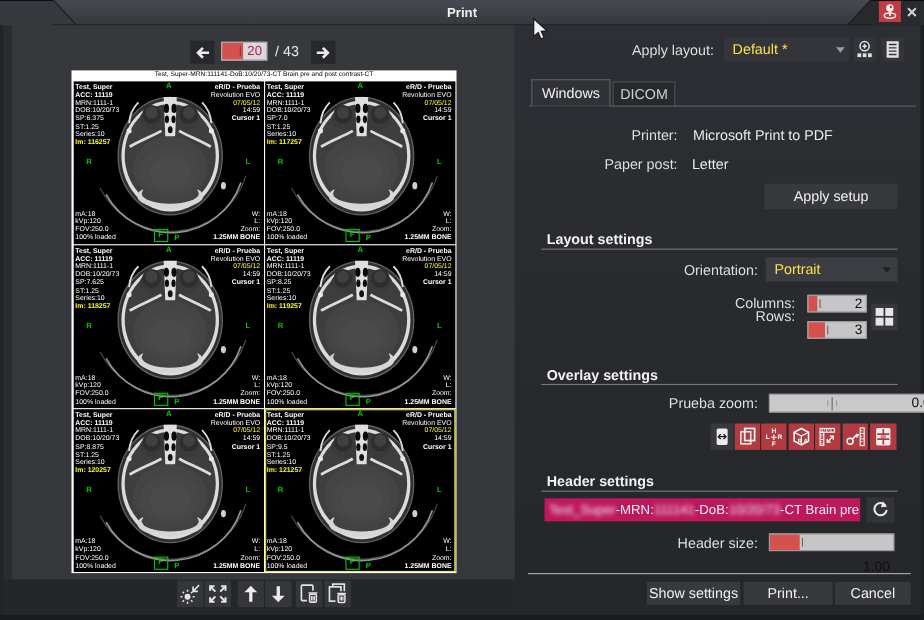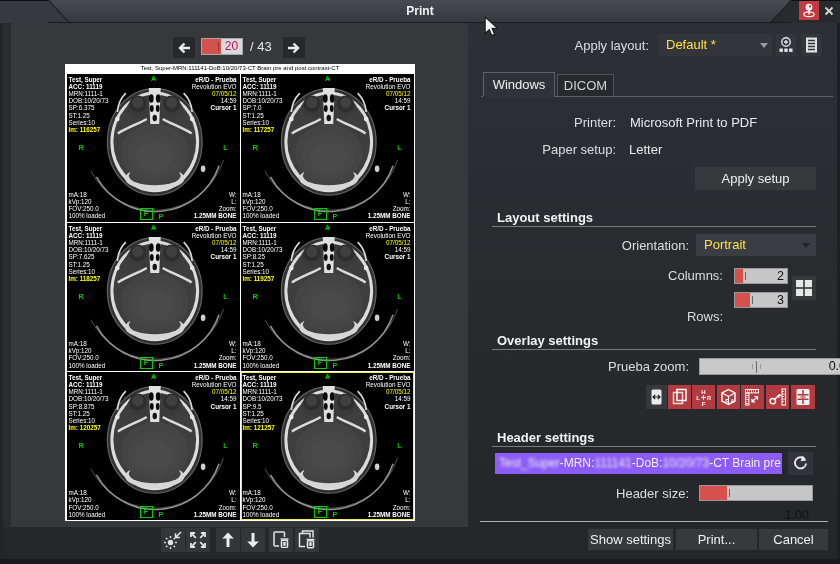--- a/index.html
+++ b/index.html
@@ -531,36 +531,36 @@
   <path d="M7 6.5 H14 M7 9.5 H14 M7 12.5 H14 M7 15.5 H14" stroke="#33353a" stroke-width="1.3"></path>
 </svg></div>
 
 <div id="tabwin">Windows</div>
 <div id="tabdic">DICOM</div>
 <div id="tabline"></div>
 <div id="tabline2"></div>
 
 <div class="lab" style="left:516px;top:115px;width:100px;">Printer:</div>
 <div class="val" style="left:630px;top:115px;">Microsoft Print to PDF</div>
-<div class="lab" style="left:516px;top:142px;width:100px;">Paper setup:</div>
+<div class="lab" style="left:516px;top:142px;width:100px;">Paper post:</div>
 <div class="val" style="left:629px;top:142px;">Letter</div>
 <div class="btn" style="left:695px;top:167px;width:121px;height:23px;line-height:23px;">Apply setup</div>
 
 <div class="sect" style="left:497px;top:210px;">Layout settings</div>
 <div class="rule" style="left:492px;top:226px;width:324px;"></div>
 <div class="lab" style="left:589px;top:238px;width:100px;">Orientation:</div>
 <div class="dd" style="left:696px;top:234px;width:120px;height:22px;line-height:22px;padding-left:8px;box-sizing:border-box;background:#3b3d42;">Portrait</div>
 <div class="ddarrow" style="left:802px;top:243px;border-top-color:#222;"></div>
 <div class="lab" style="left:623px;top:268px;width:100px;">Columns:</div>
 <div class="slider" style="left:734px;top:268px;width:52px;height:14px;">
   <div class="sfill" style="width:8px;"></div>
     <div class="stick" style="left:10px;"></div>
   <div class="sval" style="line-height:14px;">2</div>
   </div>
-<div class="lab" style="left:623px;top:309px;width:100px;">Rows:</div>
+<div class="lab" style="left:623px;top:280px;width:100px;">Rows:</div>
 <div class="slider" style="left:734px;top:292px;width:52px;height:14px;">
   <div class="sfill" style="width:15px;"></div>
     <div class="stick" style="left:17px;"></div>
   <div class="sval" style="line-height:14px;">3</div>
   </div>
 <div class="abs" style="left:792px;top:276px;width:24px;height:24px;background:#36383c;">
 <svg width="24" height="24" viewBox="0 0 24 24">
   <rect x="4" y="4" width="7.2" height="7.2" fill="#e6e6e6"></rect>
   <rect x="12.8" y="4" width="7.2" height="7.2" fill="#e6e6e6"></rect>
   <rect x="4" y="12.8" width="7.2" height="7.2" fill="#e6e6e6"></rect>
@@ -614,21 +614,21 @@
   <path d="M8.8 14.2 L13.5 9.5 M12 11 L13.6 12.6 M13.5 9.5 L14.8 10.8" fill="none" stroke="#fff" stroke-width="1.4"></path>
 </svg></div>
 <div class="redbtn" style="left:791px;width:24px;"><svg width="24" height="24" viewBox="0 0 24 24">
   <rect x="5.5" y="4" width="13" height="16" rx="1.5" fill="#f0f0f0"></rect>
   <path d="M12 5 V19 M6.5 9.7 H17.5 M6.5 14.3 H17.5" stroke="#b23b41" stroke-width="1.6"></path>
   <rect x="9.5" y="10.7" width="5" height="2.6" fill="#cc8a8d"></rect>
 </svg></div>
 
 <div class="sect" style="left:497px;top:430px;">Header settings</div>
 <div class="rule" style="left:492px;top:446px;width:324px;"></div>
-<div class="abs" style="left:495px;top:453px;width:287px;height:21px;background:#8b5cf6;color:#f0f0f2;font-size:12px;line-height:21px;padding-left:4px;box-sizing:border-box;white-space:nowrap;overflow:hidden;">
+<div class="abs" style="left:495px;top:453px;width:287px;height:21px;background:#be185d;color:#f0f0f2;font-size:12px;line-height:21px;padding-left:4px;box-sizing:border-box;white-space:nowrap;overflow:hidden;">
   <span style="filter:blur(1.8px);">Test_Super</span>-MRN:<span style="filter:blur(1.8px);">111141</span>-DoB:<span style="filter:blur(1.8px);">10/20/73</span>-CT Brain pre</div>
 <div class="abs" style="left:788px;top:452px;width:25px;height:23px;background:#32343a;">
 <svg width="25" height="23" viewBox="0 0 25 23">
   <path d="M16.8 7.2 A5.6 5.6 0 1 0 18.1 11.5" fill="none" stroke="#ececec" stroke-width="1.8"></path>
   <path d="M14.6 3.6 L18.3 8.6 L12.8 9.2 Z" fill="#ececec"></path>
 </svg></div>
 <div class="lab" style="left:564px;top:486px;width:125px;">Header size:</div>
 <div class="slider" style="left:699px;top:485px;width:112px;height:14px;">
   <div class="sfill" style="width:27px;"></div>
     <div class="stick" style="left:29px;"></div>

